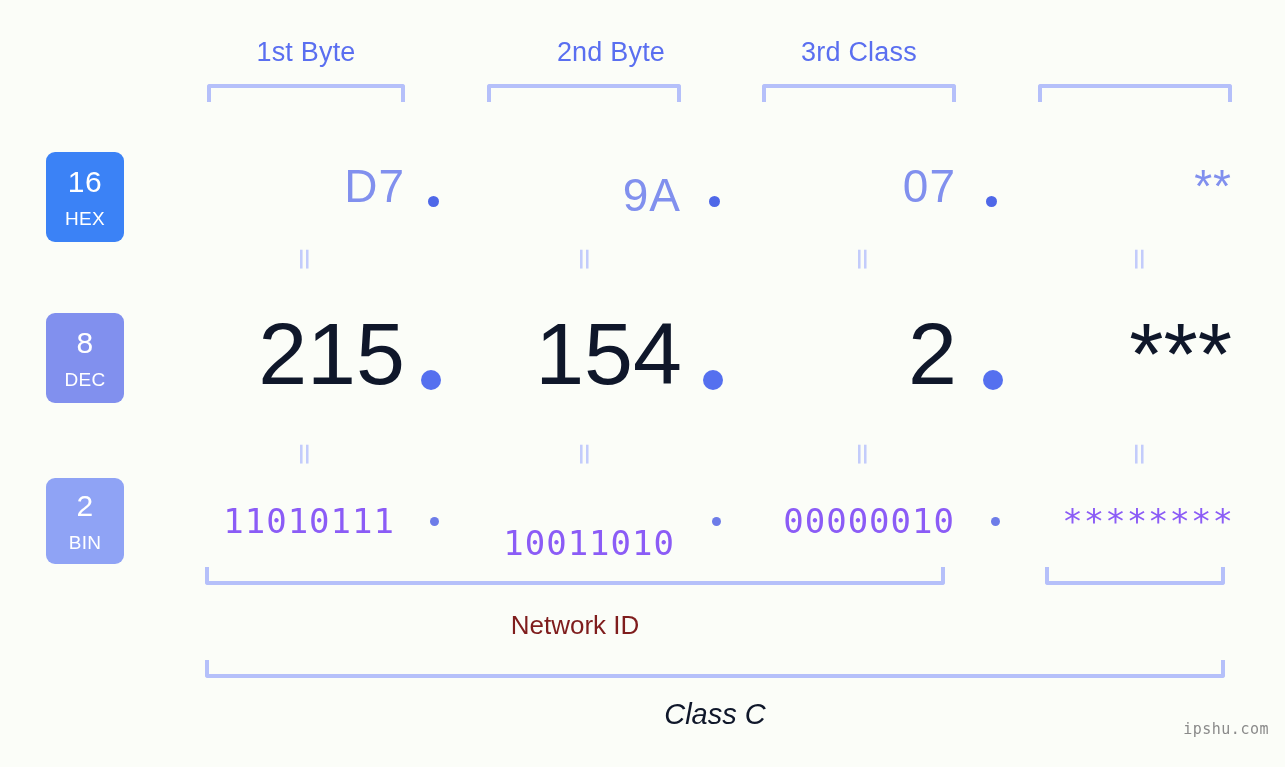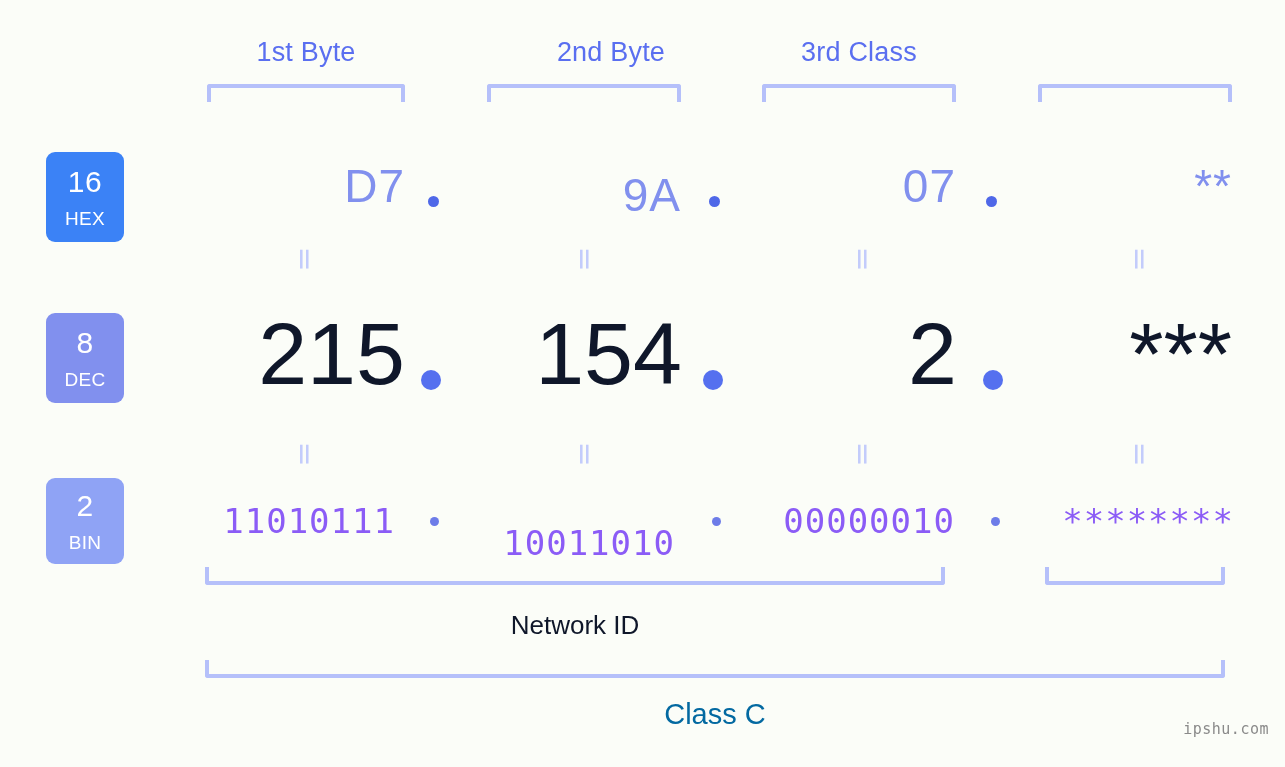--- a/index.html
+++ b/index.html
@@ -133,31 +133,32 @@
     font-style: normal;
     transform: rotate(90deg);
     font-weight: 400;
   }
 
   
   .region-label {
     position: absolute;
     text-align: center;
     font-size: 26px;
+    color: #7f1d1d;
+    white-space: nowrap;
+    line-height: 1;
+  }
+  .class-label {
+    position: absolute;
+    text-align: center;
+    font-size: 29px;
     color: #0f172a;
     white-space: nowrap;
     line-height: 1;
-  }
-  .class-label {
-    position: absolute;
-    text-align: center;
-    font-size: 29px;
-    color: #0369a1;
-    white-space: nowrap;
-    line-height: 1;
+    font-style: italic;
   }
 
   
   .watermark {
     position: absolute;
     right: 16px;
     bottom: 29px;
     font-family: "DejaVu Sans Mono", monospace;
     font-size: 15px;
     color: #8a8a8a;

